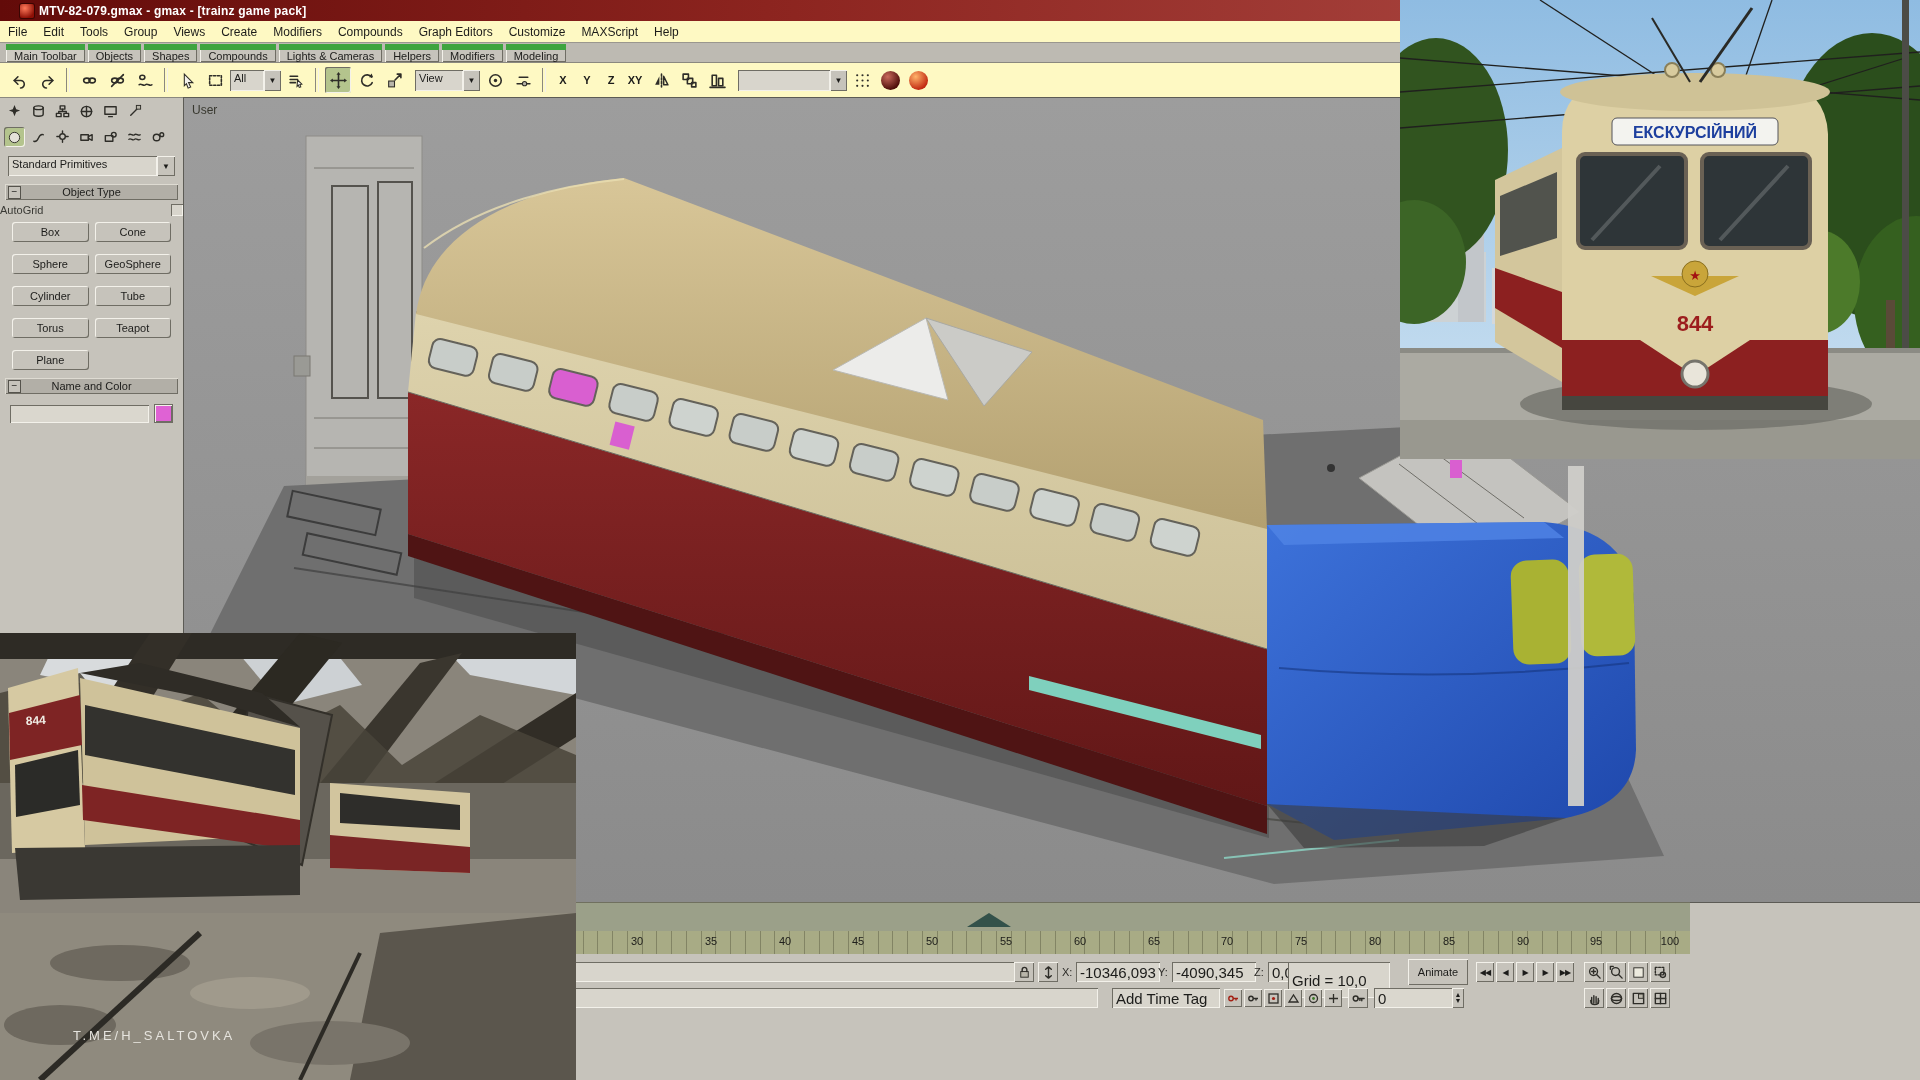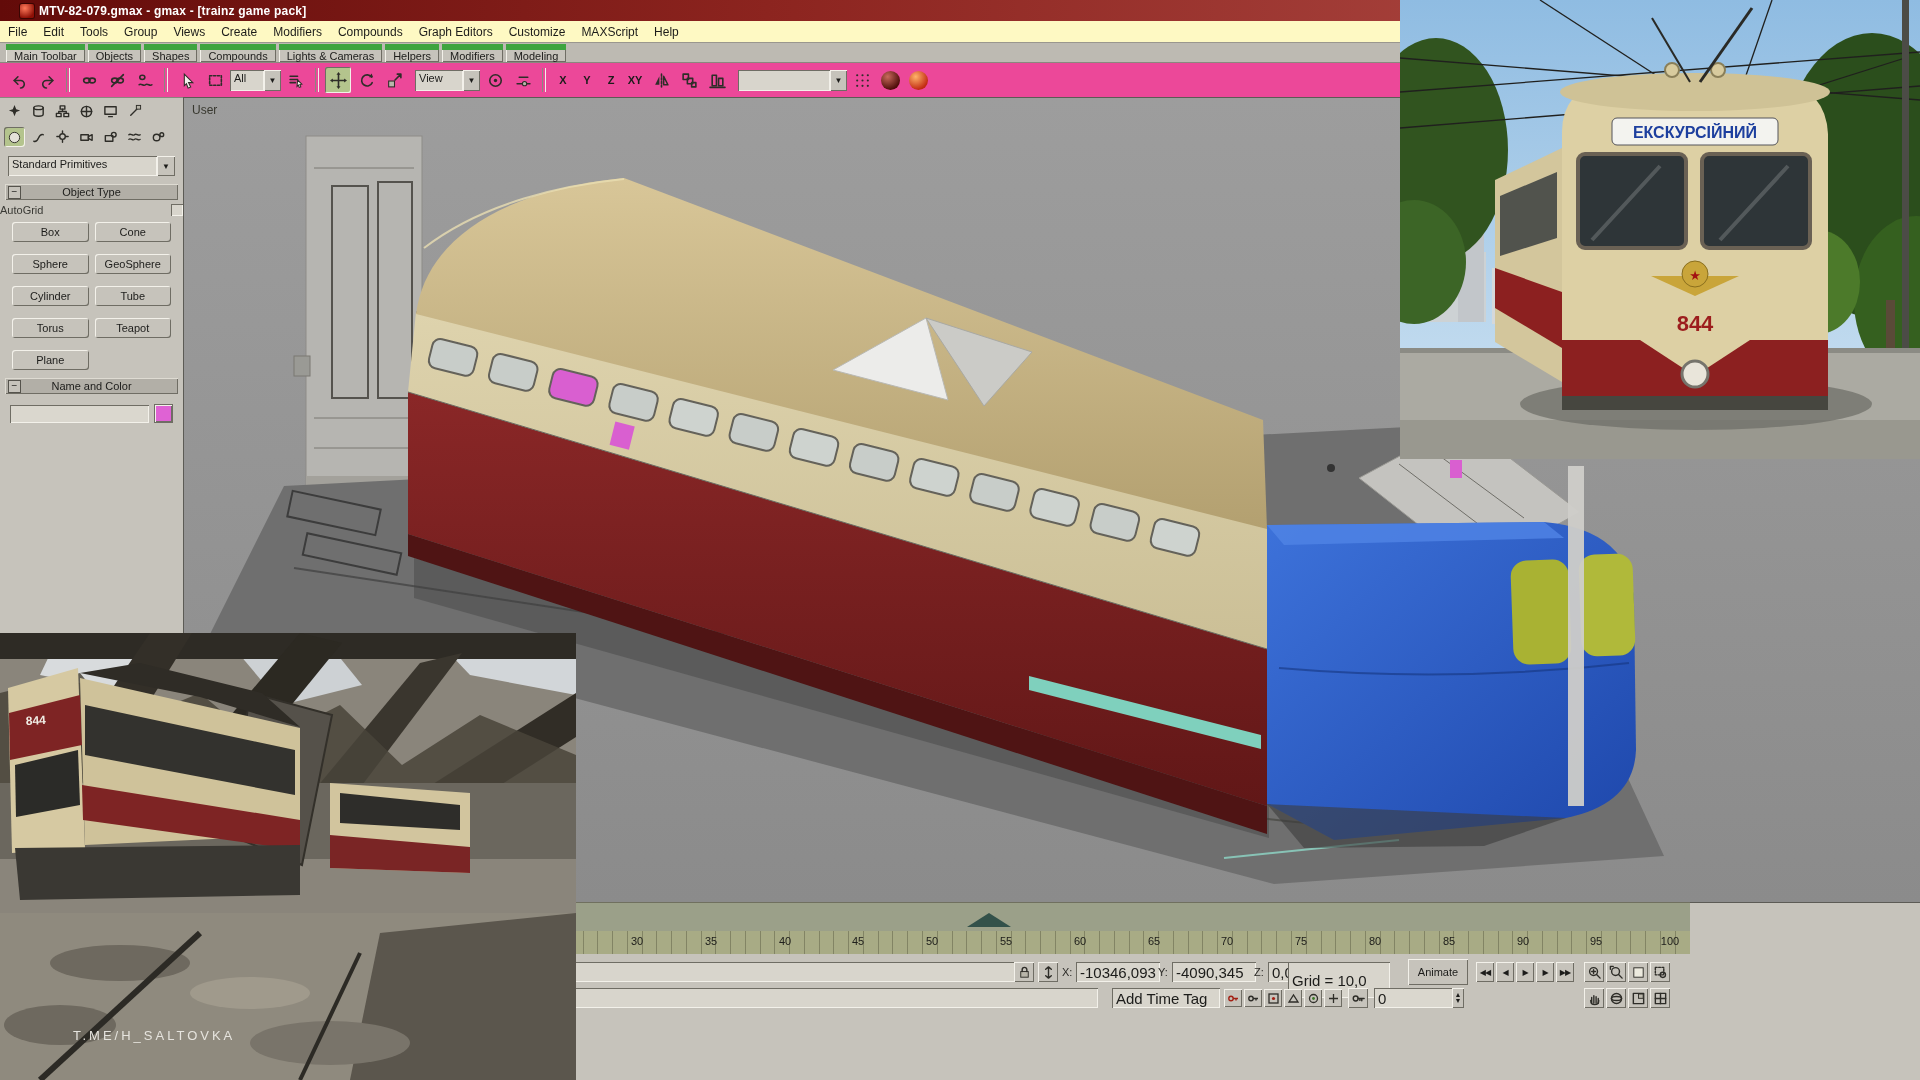--- a/index.html
+++ b/index.html
@@ -20,21 +20,21 @@
   #menubar{left:0;top:21px;width:1920px;height:21px;background:#fef9c3;display:flex;align-items:center;
            border-bottom:1px solid #9a978e}
   #menubar span{font-size:12px;padding:2px 8px;cursor:default}
   
   #tabbar{left:0;top:43px;width:1920px;height:20px;background:#bob;background:#bdbab2;display:flex;align-items:flex-end;
           padding-left:6px;box-sizing:border-box;border-bottom:1px solid #8a887f;gap:3px}
   .tab{height:18px;border-top:6px solid #3ea43e;background:#c6c3bb;box-shadow:inset 1px 0 0 #f3f1ea,inset -1px -1px 0 #6f6d64;
        font-size:11px;padding:0 8px;display:flex;align-items:center;box-sizing:border-box}
   .tab.sel{background:#cecbc2}
   
-  #toolbar{left:0;top:63px;width:1920px;height:35px;background:#ec4899;border-bottom:1px solid #8a887f;
+  #toolbar{left:0;top:63px;width:1920px;height:35px;background:#fef9c3;border-bottom:1px solid #8a887f;
            display:flex;align-items:center;padding-left:6px;box-sizing:border-box;gap:2px}
   .ti{width:26px;height:26px;display:flex;align-items:center;justify-content:center;border-radius:2px}
   .ti.active{background:#b4c48d;box-shadow:inset 1px 1px 0 #6f6d64,inset -1px -1px 0 #f3f1ea}
   .ti svg{width:17px;height:17px}
   .ic{stroke:#2e2d28;fill:none;stroke-width:1.5;stroke-linecap:round;stroke-linejoin:round}
   .sep{width:2px;height:24px;border-left:1px solid #8a887f;border-right:1px solid #f3f1ea;margin:0 4px}
   .dd{height:21px;display:flex;align-items:center}
   .dd .val{min-width:34px;height:21px;box-sizing:border-box;padding:2px 4px;font-size:11px;background:#d8d5cc;
            box-shadow:inset 1px 1px 0 #6f6d64,inset -1px -1px 0 #f3f1ea}
   .dd .arr{width:17px;height:21px;display:flex;align-items:center;justify-content:center;font-size:8px;

